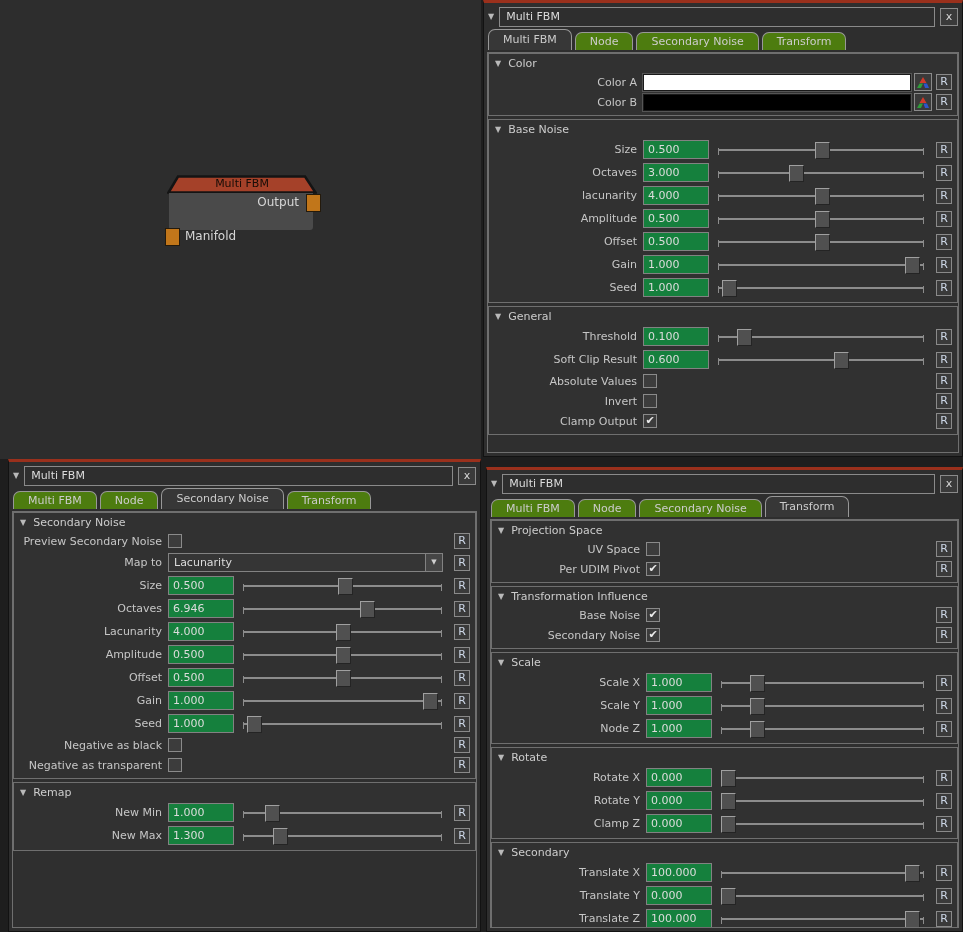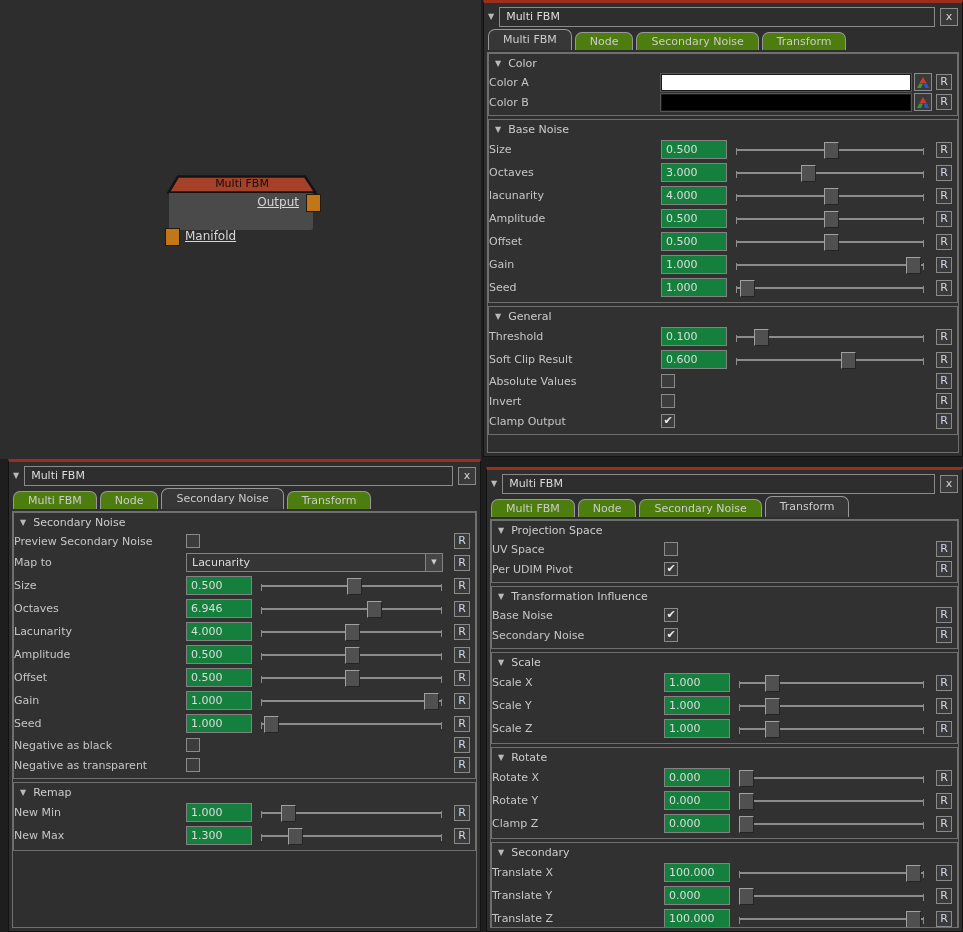--- a/index.html
+++ b/index.html
@@ -10,42 +10,42 @@
     font-size:11px;color:#c9c9c9;
     -webkit-font-smoothing:antialiased;
   }
   
   .node-graph{position:absolute;left:0;top:0;width:481px;height:459px;background:#2d2d2d;}
   
   .node{position:absolute;left:167px;top:175px;width:150px;height:56px;}
   .node-header-shape{position:absolute;left:0;top:0;}
   .node-title{position:absolute;left:0;top:2px;width:150px;text-align:center;color:#180d07;font-size:11px;}
   .node-body{position:absolute;left:2px;top:18px;width:144px;height:37px;background:#4a4a4a;border-radius:3px;border-top-left-radius:0;border-top-right-radius:0;}
-  .port-row{position:relative;height:18px;line-height:18px;color:#d6d6d6;font-size:12px;text-decoration:underline;}
+  .port-row{position:relative;height:18px;line-height:18px;color:#d6d6d6;font-size:12px;}
   .port-row.out{text-align:right;padding-right:14px;}
   .port-row.in{text-align:left;padding-left:16px;margin-top:16px;}
   .connector{position:absolute;width:13px;height:16px;background:var(--orange,#c1761a);border:1px solid #241a0c;top:1px;}
   .connector.right{right:-8px;}
   .connector.left{left:-4px;}
   
   .panel{position:absolute;background:#2e2e2e;border:1px solid #121212;border-top:3px solid var(--accent,#9a301c);box-sizing:border-box;}
   .titlebar{display:flex;align-items:center;gap:5px;margin:4px 4px 2px 4px;height:20px;}
   .tri{color:#b9b9b9;font-size:8px;line-height:1;}
   .title-field{flex:1;height:16px;line-height:16px;border:1px solid #8a8a8a;background:#2e2e2e;color:#dcdcdc;padding:1px 6px;}
   .close-btn{width:16px;height:16px;line-height:16px;text-align:center;border:1px solid #8a8a8a;background:#3a3a3a;color:#d6d6d6;cursor:default;}
   .tabbar{display:flex;align-items:flex-end;padding-left:4px;position:relative;z-index:2;height:21px;}
   .tab{border:1px solid #989898;border-bottom:none;border-radius:7px 7px 0 0;background:#4d7c0f;color:#cccccc;padding:0 14px;height:17px;line-height:17px;margin-right:3px;position:relative;}
   .tab.active{background:#373737;height:20px;line-height:20px;z-index:3;}
   .content{position:absolute;left:3px;right:3px;top:49px;bottom:3px;border:1px solid #6f6f6f;background:#2f2f2f;overflow:hidden;}
   .group{border:1px solid #6f6f6f;margin:0 0 3px 0;padding-bottom:3px;background:#313131;}
   .group-header{display:flex;align-items:center;gap:7px;padding:3px 6px 2px 6px;color:#cccccc;}
   .row{display:flex;align-items:center;padding-right:5px;}
   .row-slider,.row-dropdown{height:23px;}
   .row-checkbox,.row-color{height:20px;}
-  .lbl{width:148px;text-align:left;color:#c6c6c6;flex:none;margin-right:24px;white-space:nowrap;}
+  .lbl{width:148px;text-align:right;color:#c6c6c6;flex:none;margin-right:6px;white-space:nowrap;}
   .field{width:56px;flex:none;height:15px;line-height:15px;background:#15803d;border:1px solid #828282;color:#dcdcdc;padding:1px 4px;}
   .slider{flex:1;position:relative;height:100%;margin:0 10px 0 9px;}
   .slider::before,.slider::after{content:'';position:absolute;width:1px;height:7px;background:#8c8c8c;top:calc(50% - 2px);}
   .slider::before{left:0;} .slider::after{right:0;}
   .track{position:absolute;left:0;right:0;top:calc(50% - 1px);height:2px;background:#8c8c8c;}
   .handle{position:absolute;width:13px;height:15px;top:calc(50% - 8px);background:#505050;border:1px solid;border-color:#a0a0a0 #242424 #242424 #a0a0a0;}
   .rbtn{width:14px;height:14px;flex:none;line-height:14px;text-align:center;border:1px solid #8a8a8a;background:#3a3a3a;color:#ccd6e6;margin-left:2px;}
   .checkbox{width:12px;height:12px;flex:none;background:#3c3c3c;border:1px solid #8a8a8a;color:#eaeaea;font-size:11px;line-height:12px;text-align:center;}
   .spacer{flex:1;}
   .dropdown{flex:1;display:flex;height:17px;background:#353535;border:1px solid #828282;margin-right:9px;align-items:stretch;}
@@ -432,21 +432,21 @@
         <div class="row row-slider">
           <div class="lbl">Scale Y</div>
           <div class="field">1.000</div>
           <div class="slider">
             <div class="track"></div>
             <div class="handle" style="left: calc(15% - 1.95px);"></div>
           </div>
           <div class="rbtn">R</div>
         </div>
         <div class="row row-slider">
-          <div class="lbl">Scale Z</div>
+          <div class="lbl">Node Z</div>
           <div class="field">1.000</div>
           <div class="slider">
             <div class="track"></div>
             <div class="handle" style="left: calc(15% - 1.95px);"></div>
           </div>
           <div class="rbtn">R</div>
         </div>
       </div>
       <div class="group">
         <div class="group-header">

